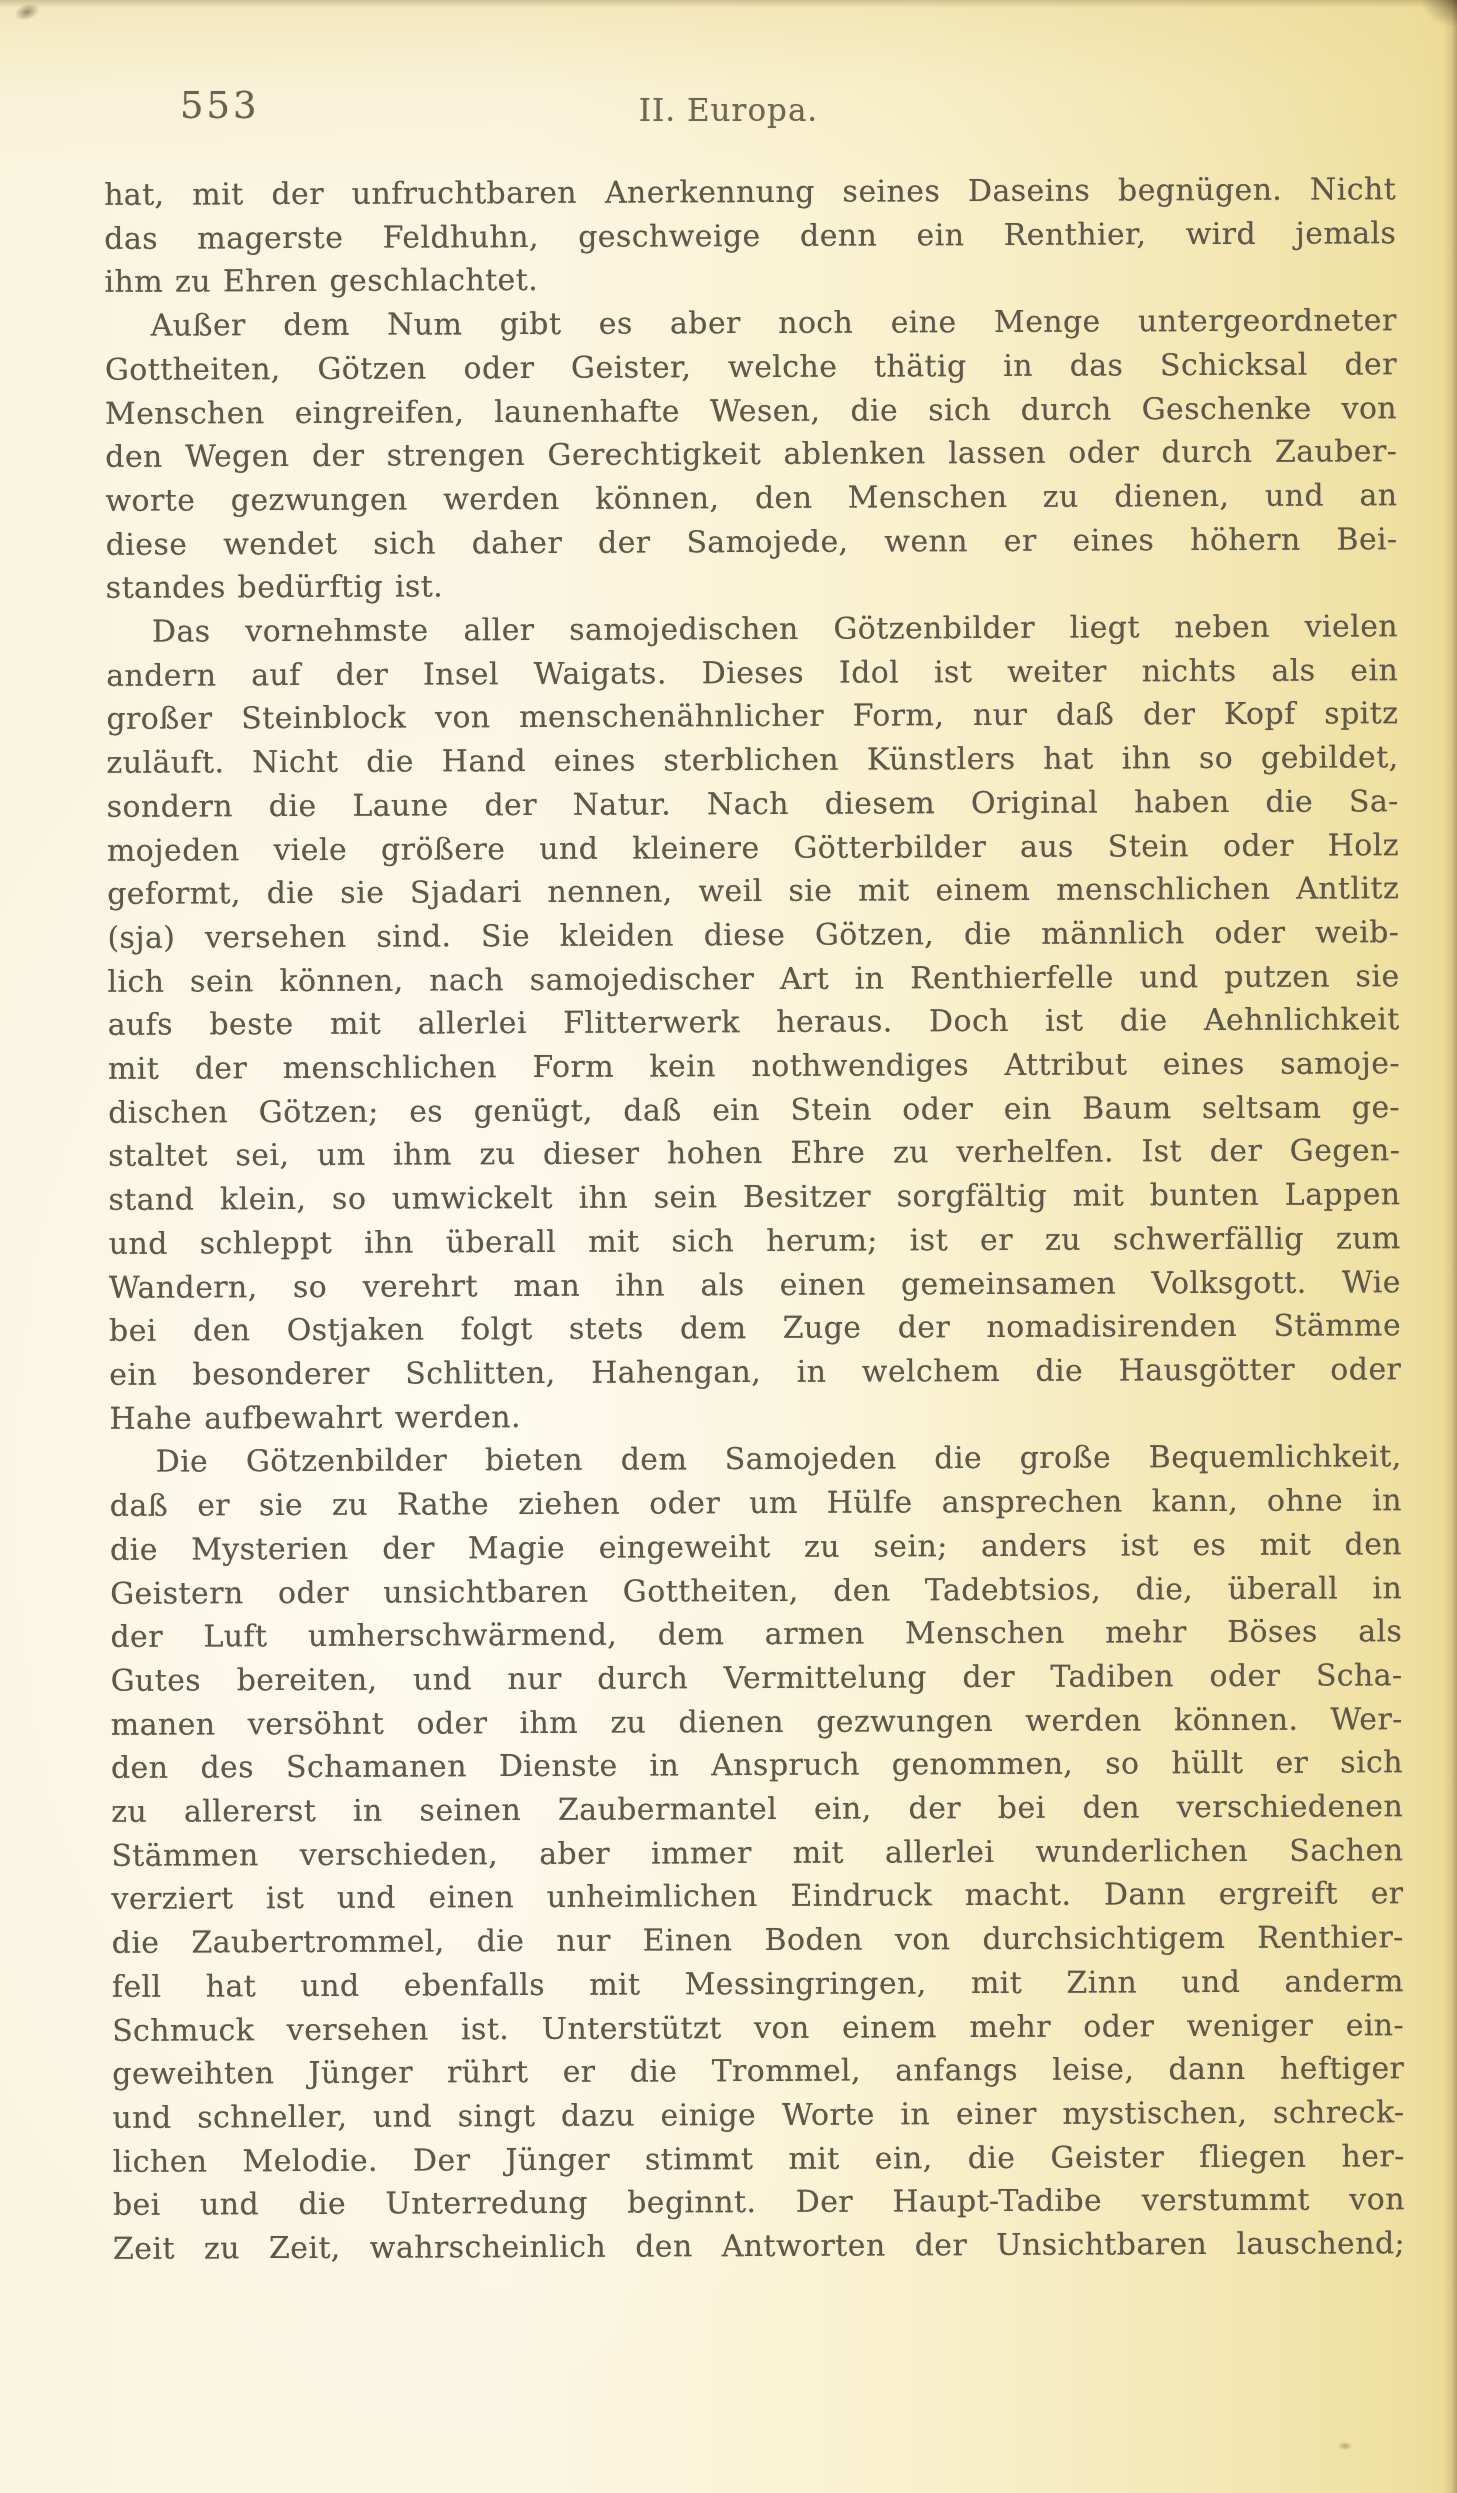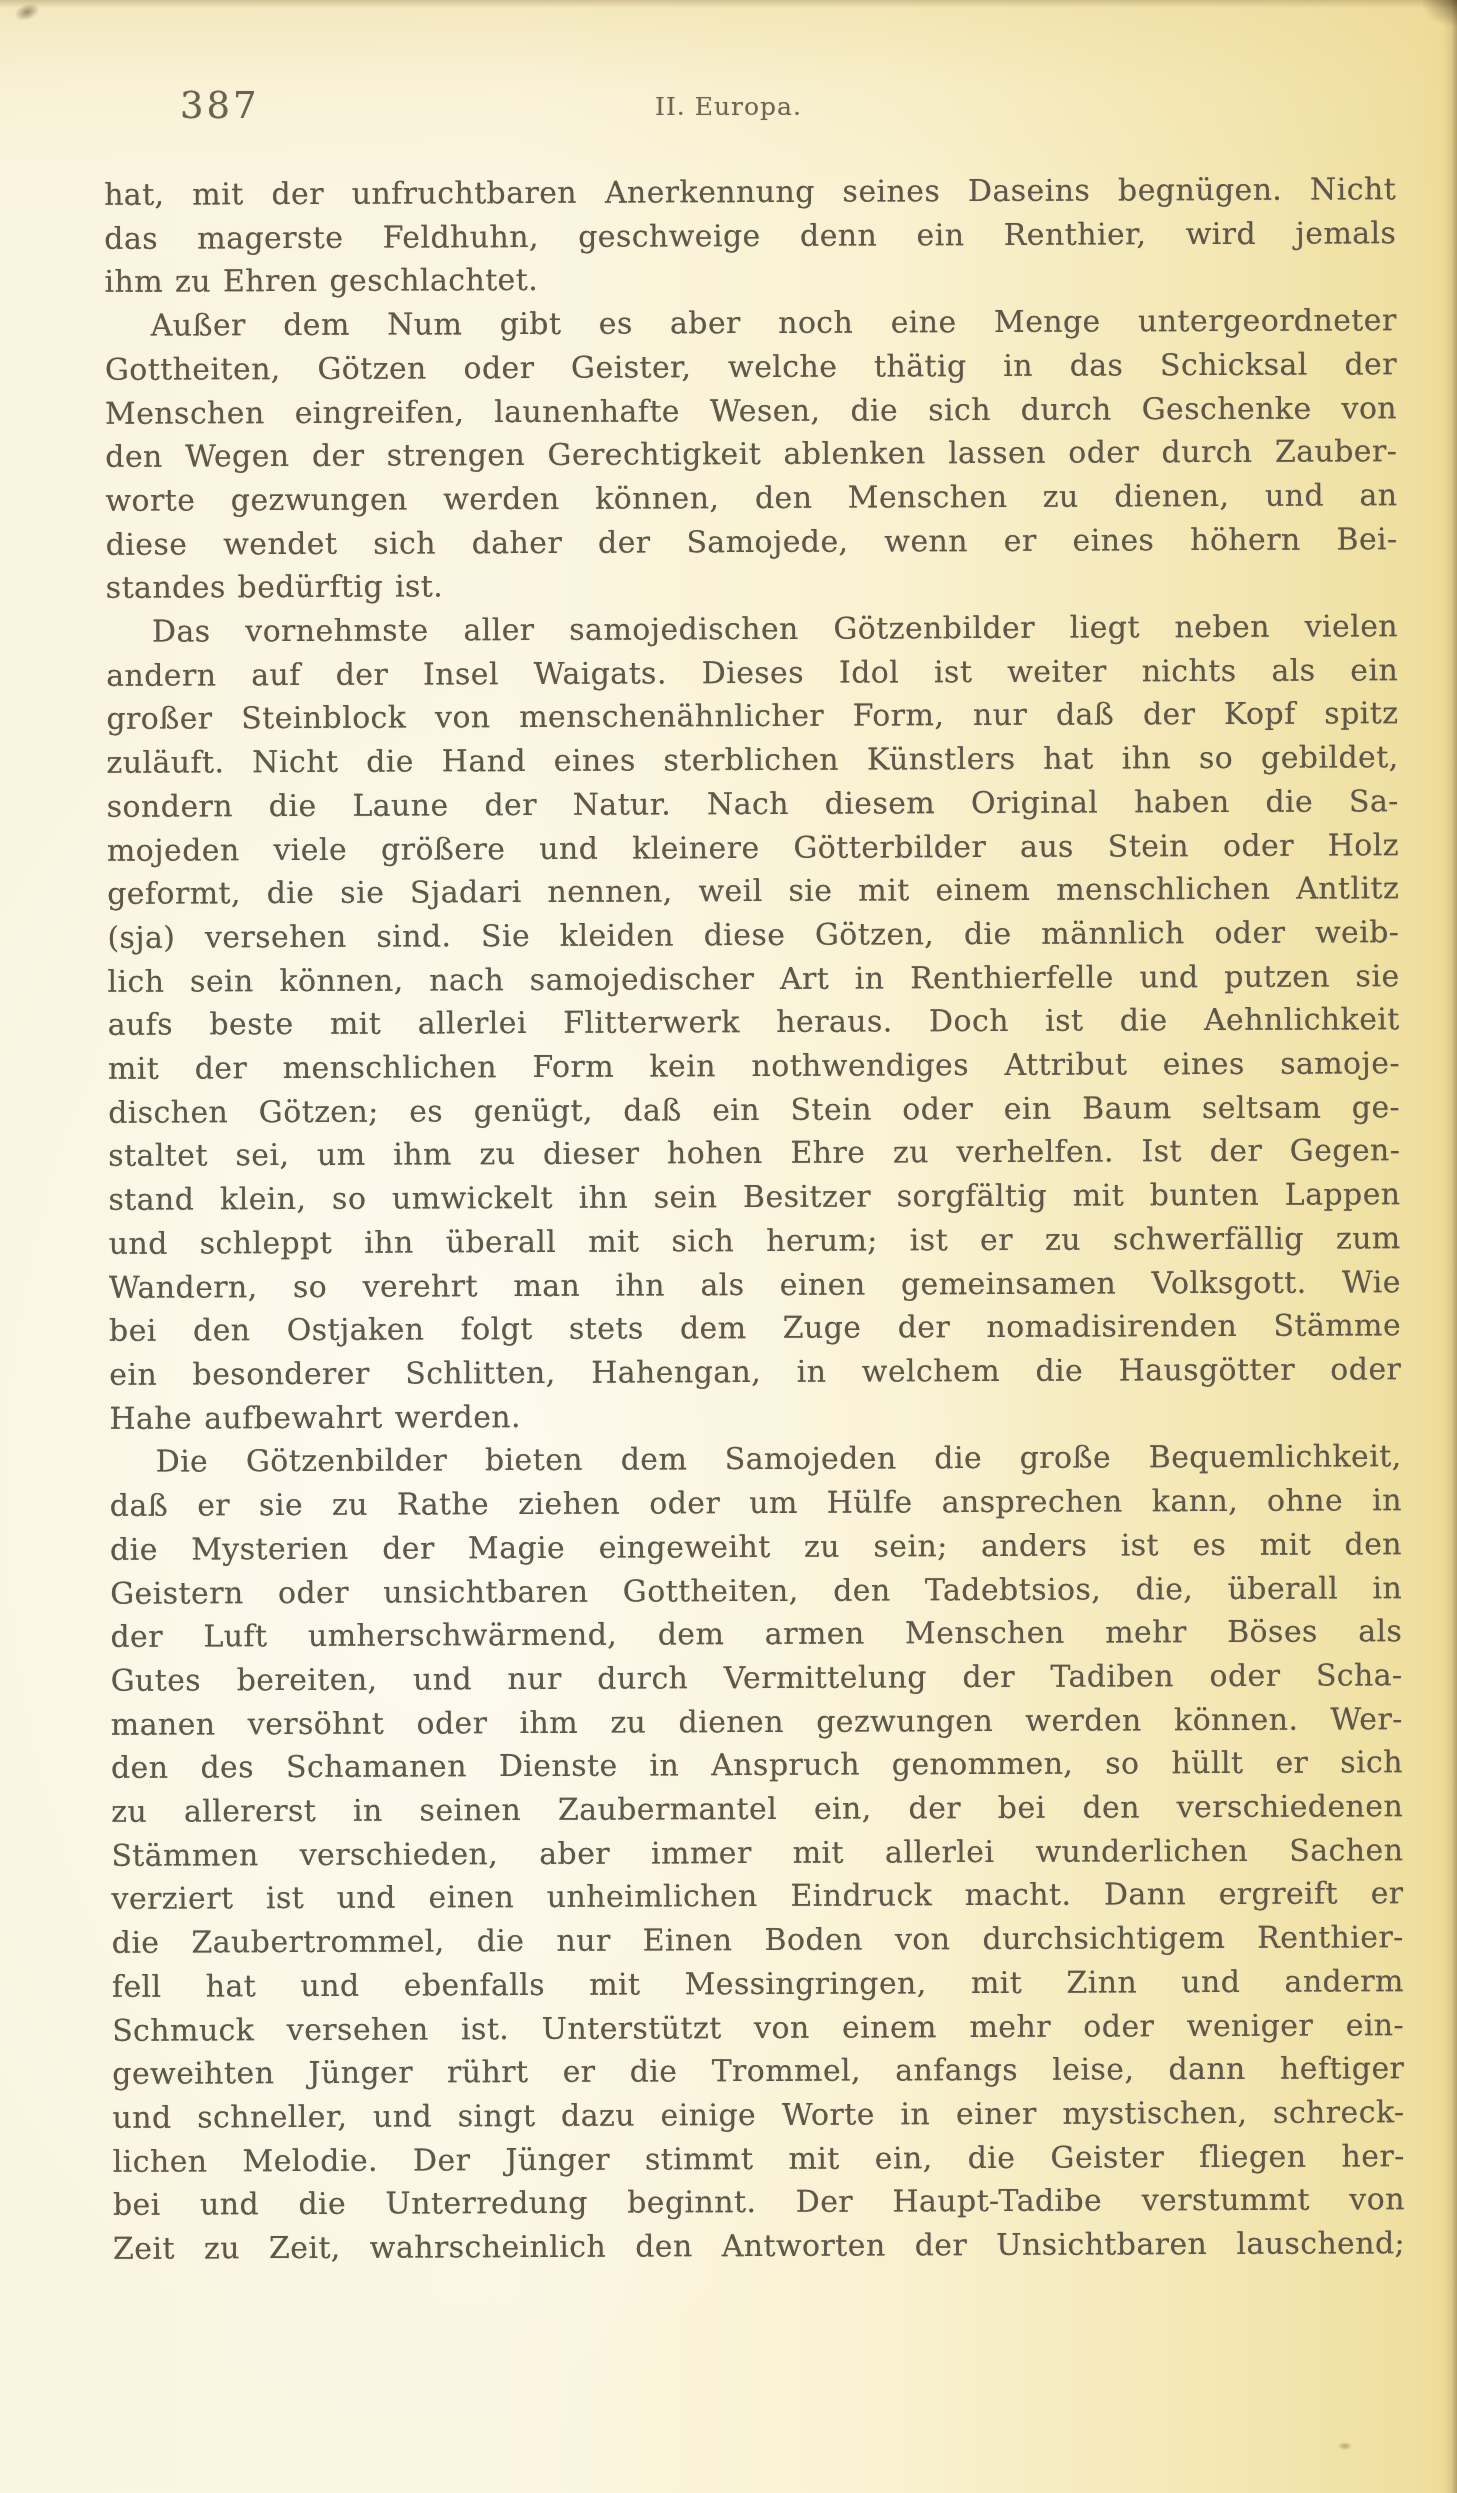--- a/index.html
+++ b/index.html
@@ -60,21 +60,21 @@
     font-size: 37px;
     letter-spacing: 3px;
     color: #6a6352;
     text-shadow: 0 0 1px rgba(106,99,82,0.45);
   }
   .running-head {
     position: absolute;
     left: 0; top: 92px;
     width: 1457px;
     text-align: center;
-    font-size: 25px;
+    font-size: 31px;
     letter-spacing: 1px;
     color: #6e6755;
     text-shadow: 0 0 1px rgba(110,103,85,0.4);
   }
 
   .page-body {
     position: absolute;
     left: 104px; top: 170px;
     width: 1292px;
     font-size: 30px;
@@ -96,21 +96,21 @@
 </style>
 </head>
 <body>
 
 <div class="page-edge-top"></div>
 <div class="page-edge-right"></div>
 <div class="corner-smudge-tl"></div>
 <div class="corner-smudge-tr"></div>
 <div class="fox-spot"></div>
 
-<div class="page-number">387</div>
+<div class="page-number">553</div>
 
 <div class="running-head">II. Europa.</div>
 
 <div class="page-body" style="color: rgb(95, 88, 74);">
     <div class="paragraph">
       <div class="line j">hat, mit der unfruchtbaren Anerkennung seines Daseins begnügen. Nicht</div>
       <div class="line j">das magerste Feldhuhn, geschweige denn ein Renthier, wird jemals</div>
       <div class="line">ihm zu Ehren geschlachtet.</div>
     </div>
     <div class="paragraph">

